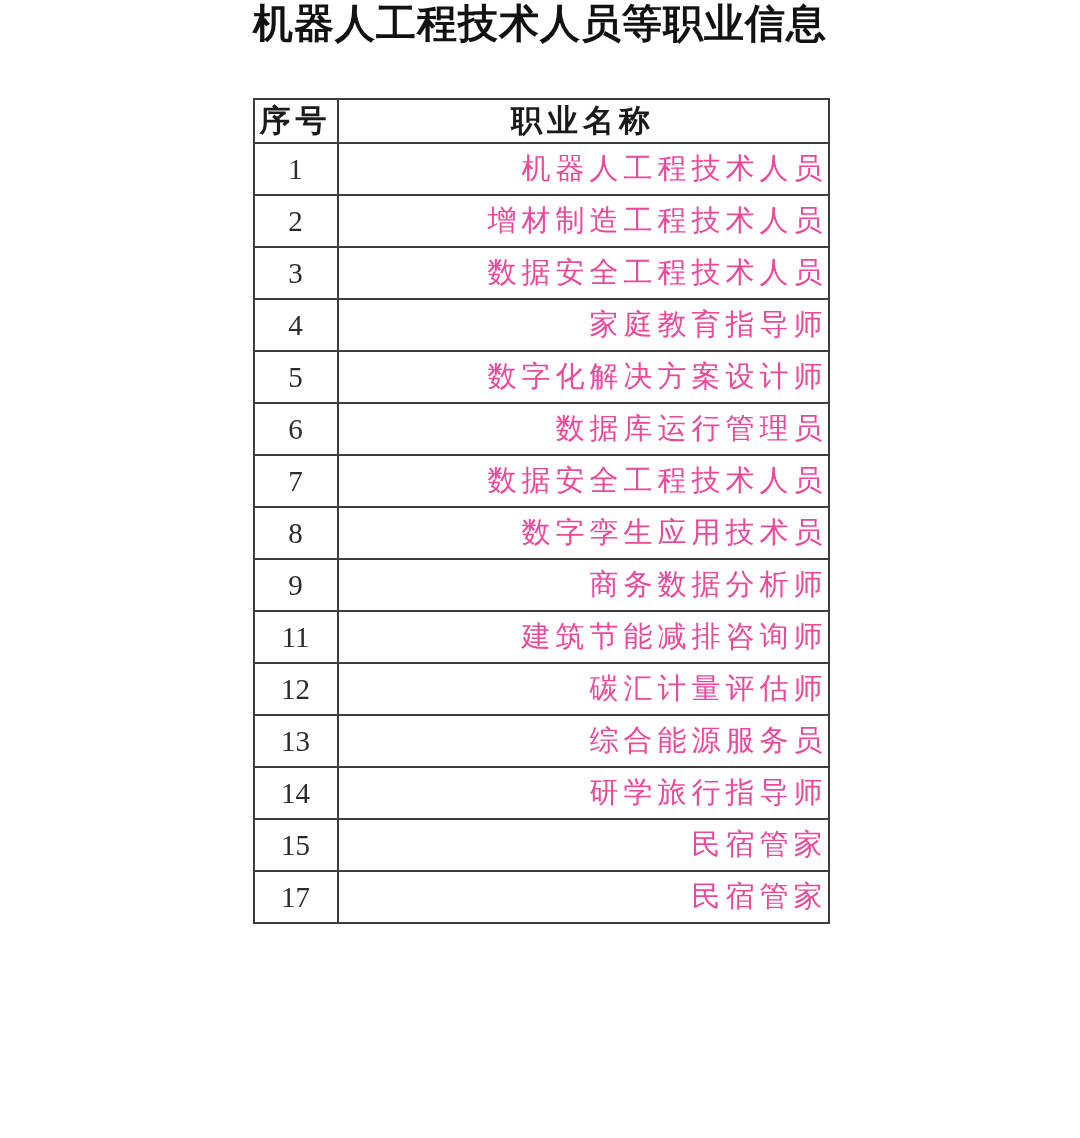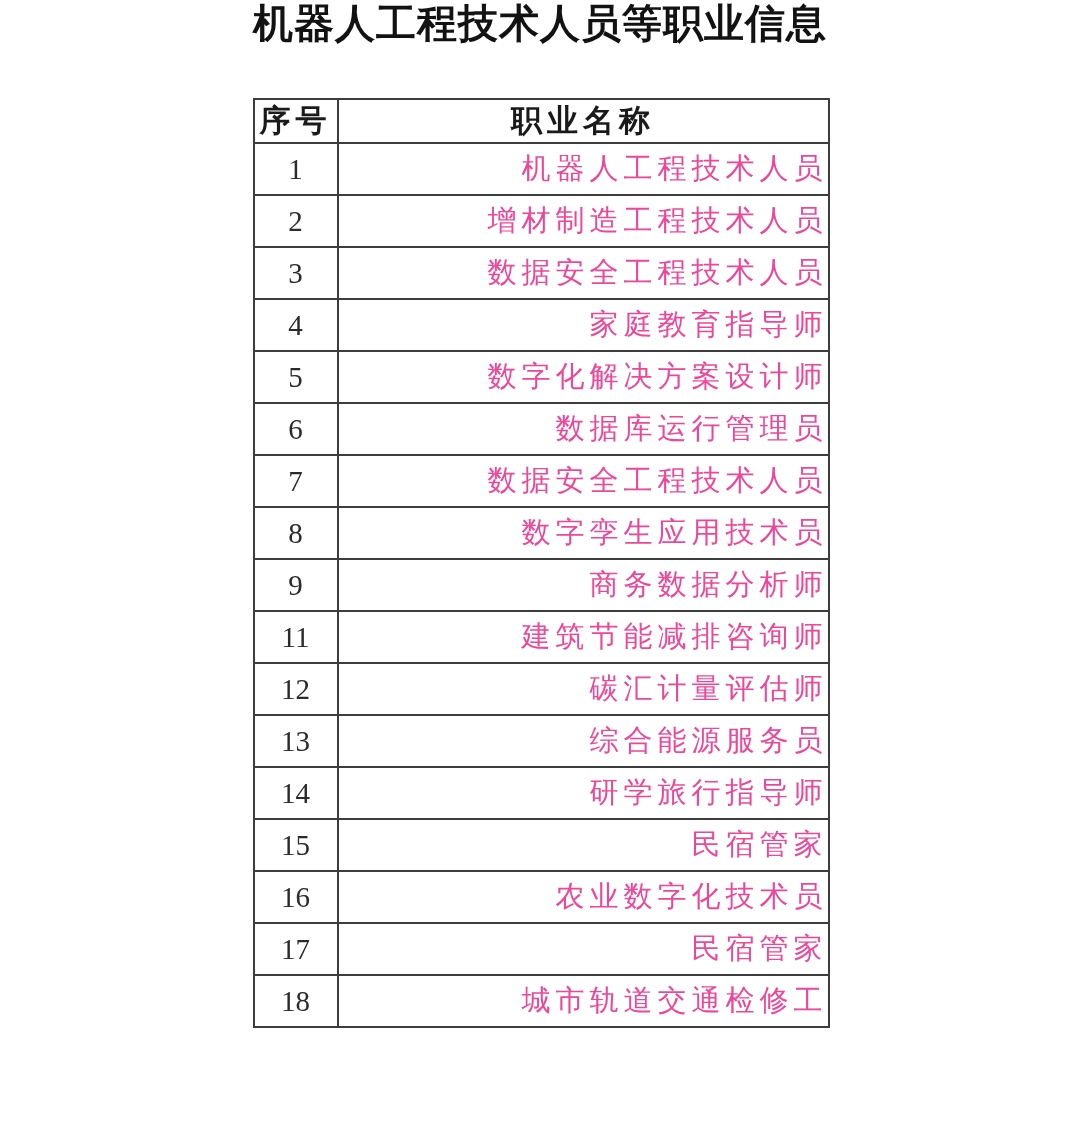--- a/index.html
+++ b/index.html
@@ -156,30 +156,22 @@
           <tr>
             <td class="index-cell">14</td>
             <td class="name-cell">研学旅行指导师</td>
           </tr>
 
           <tr>
             <td class="index-cell">15</td>
             <td class="name-cell">民宿管家</td>
           </tr>
 
-          <tr>
-            <td class="index-cell">16</td>
-            <td class="name-cell">农业数字化技术员</td>
-          </tr>
 
           <tr>
             <td class="index-cell">17</td>
             <td class="name-cell">民宿管家</td>
           </tr>
 
-          <tr>
-            <td class="index-cell">18</td>
-            <td class="name-cell">城市轨道交通检修工</td>
-          </tr>
         </tbody>
     </table>
   </div>
 </div>
 
 </body></html>

